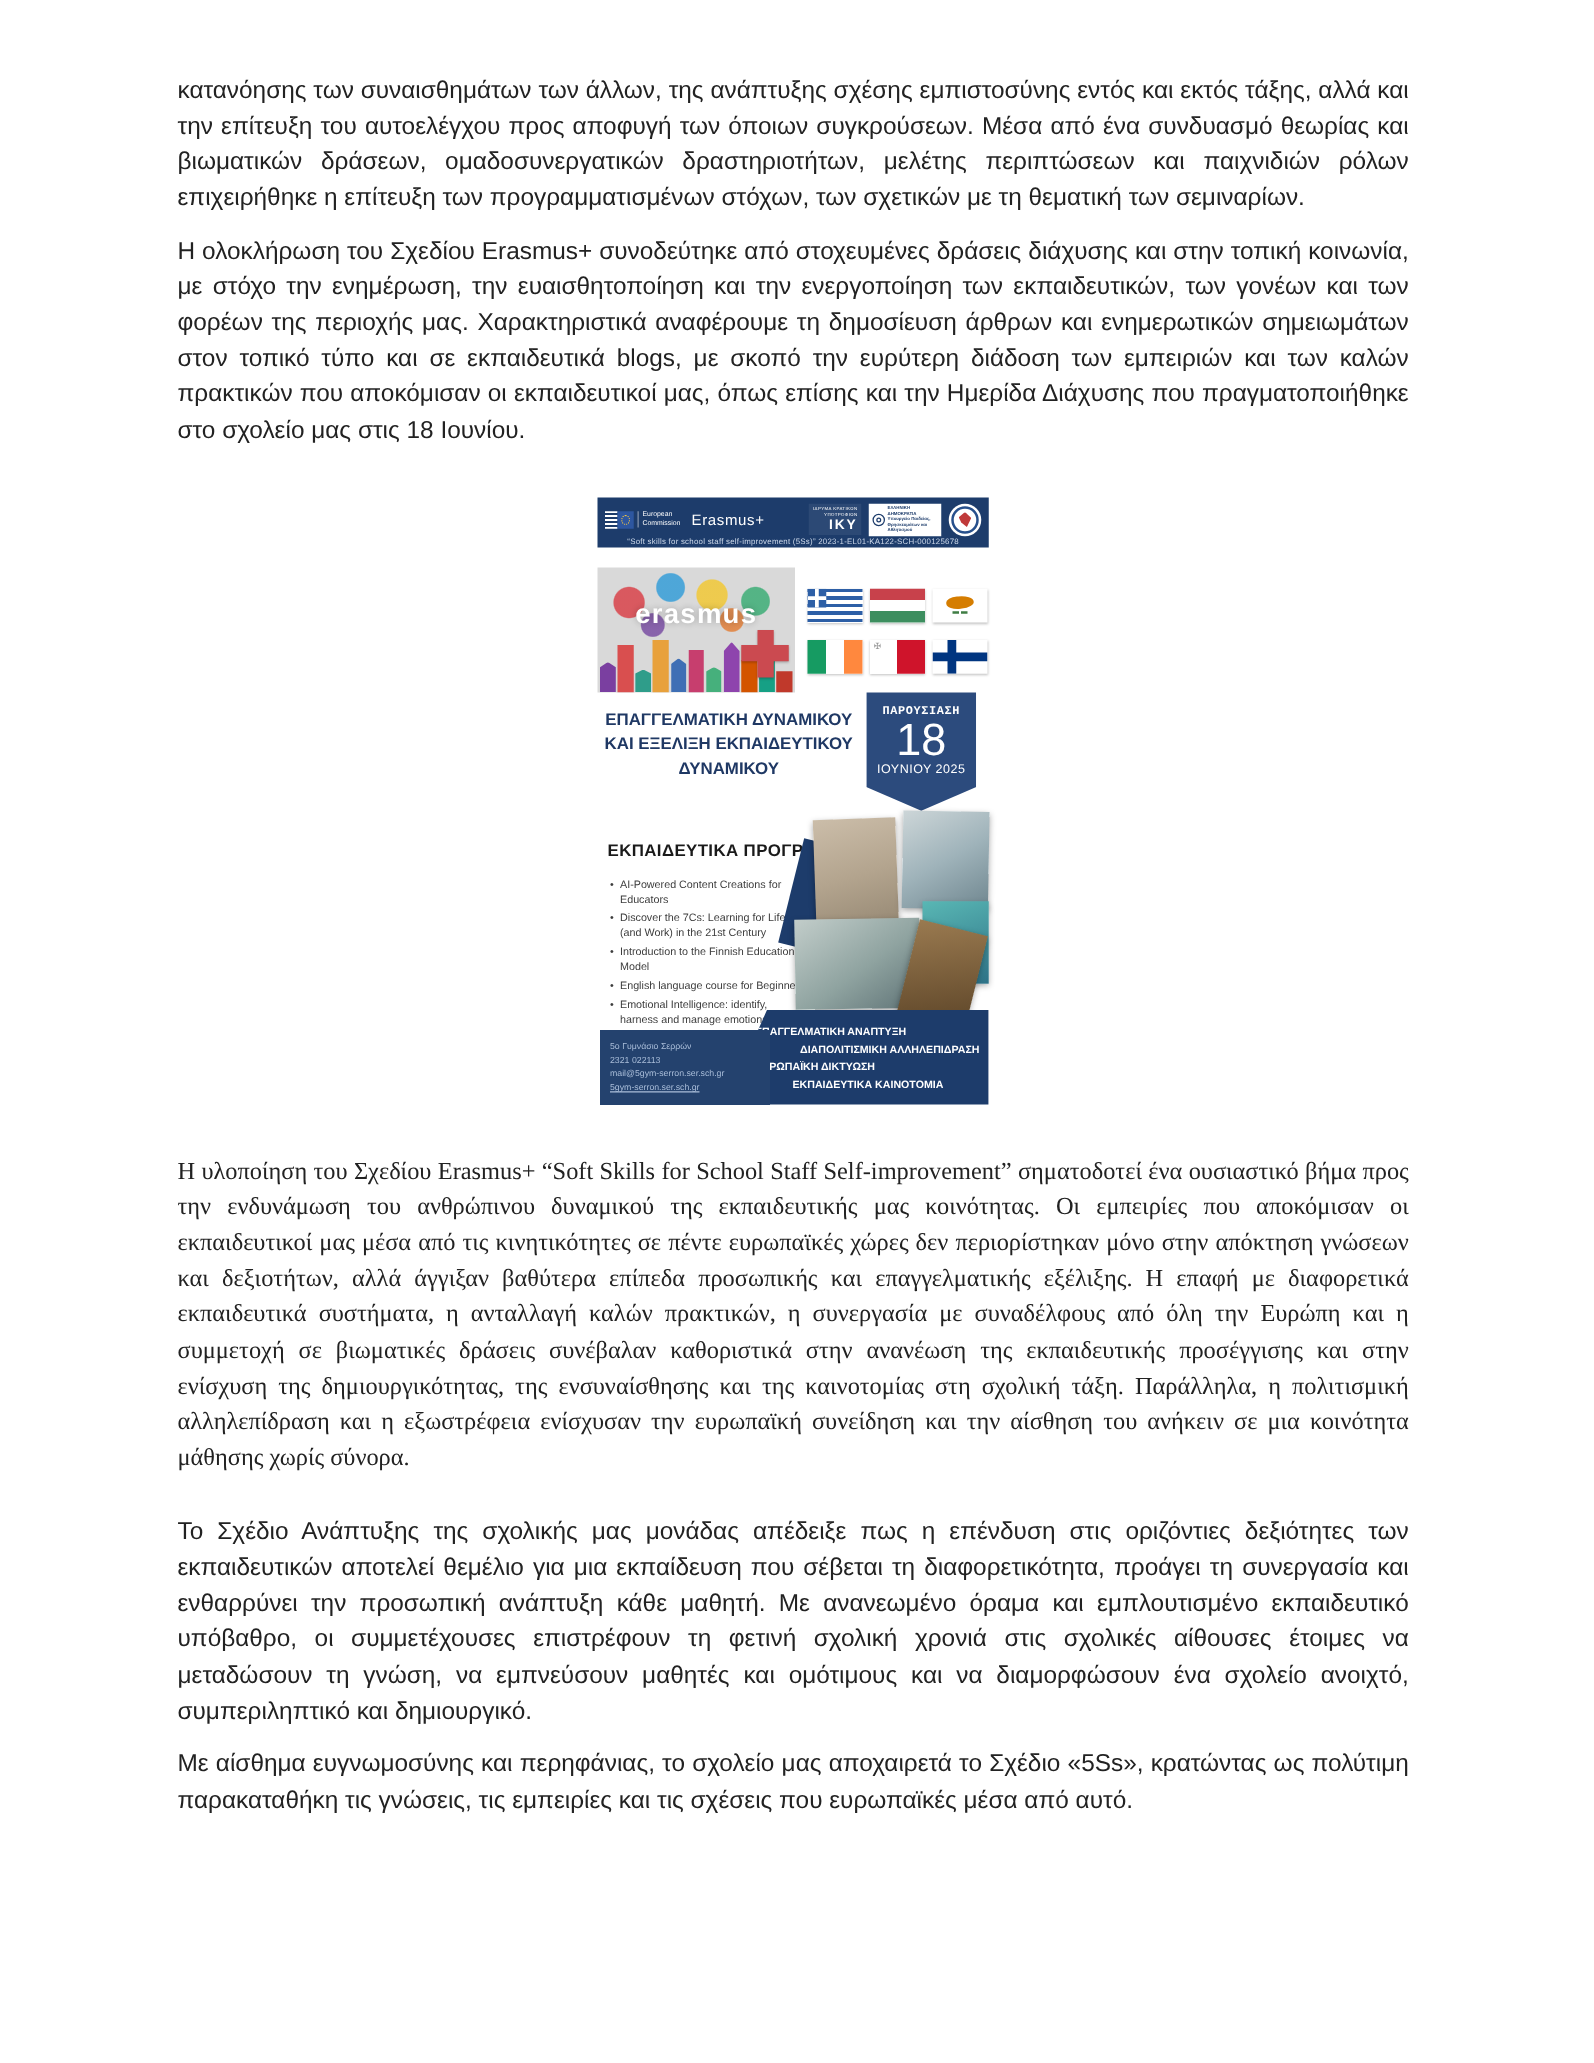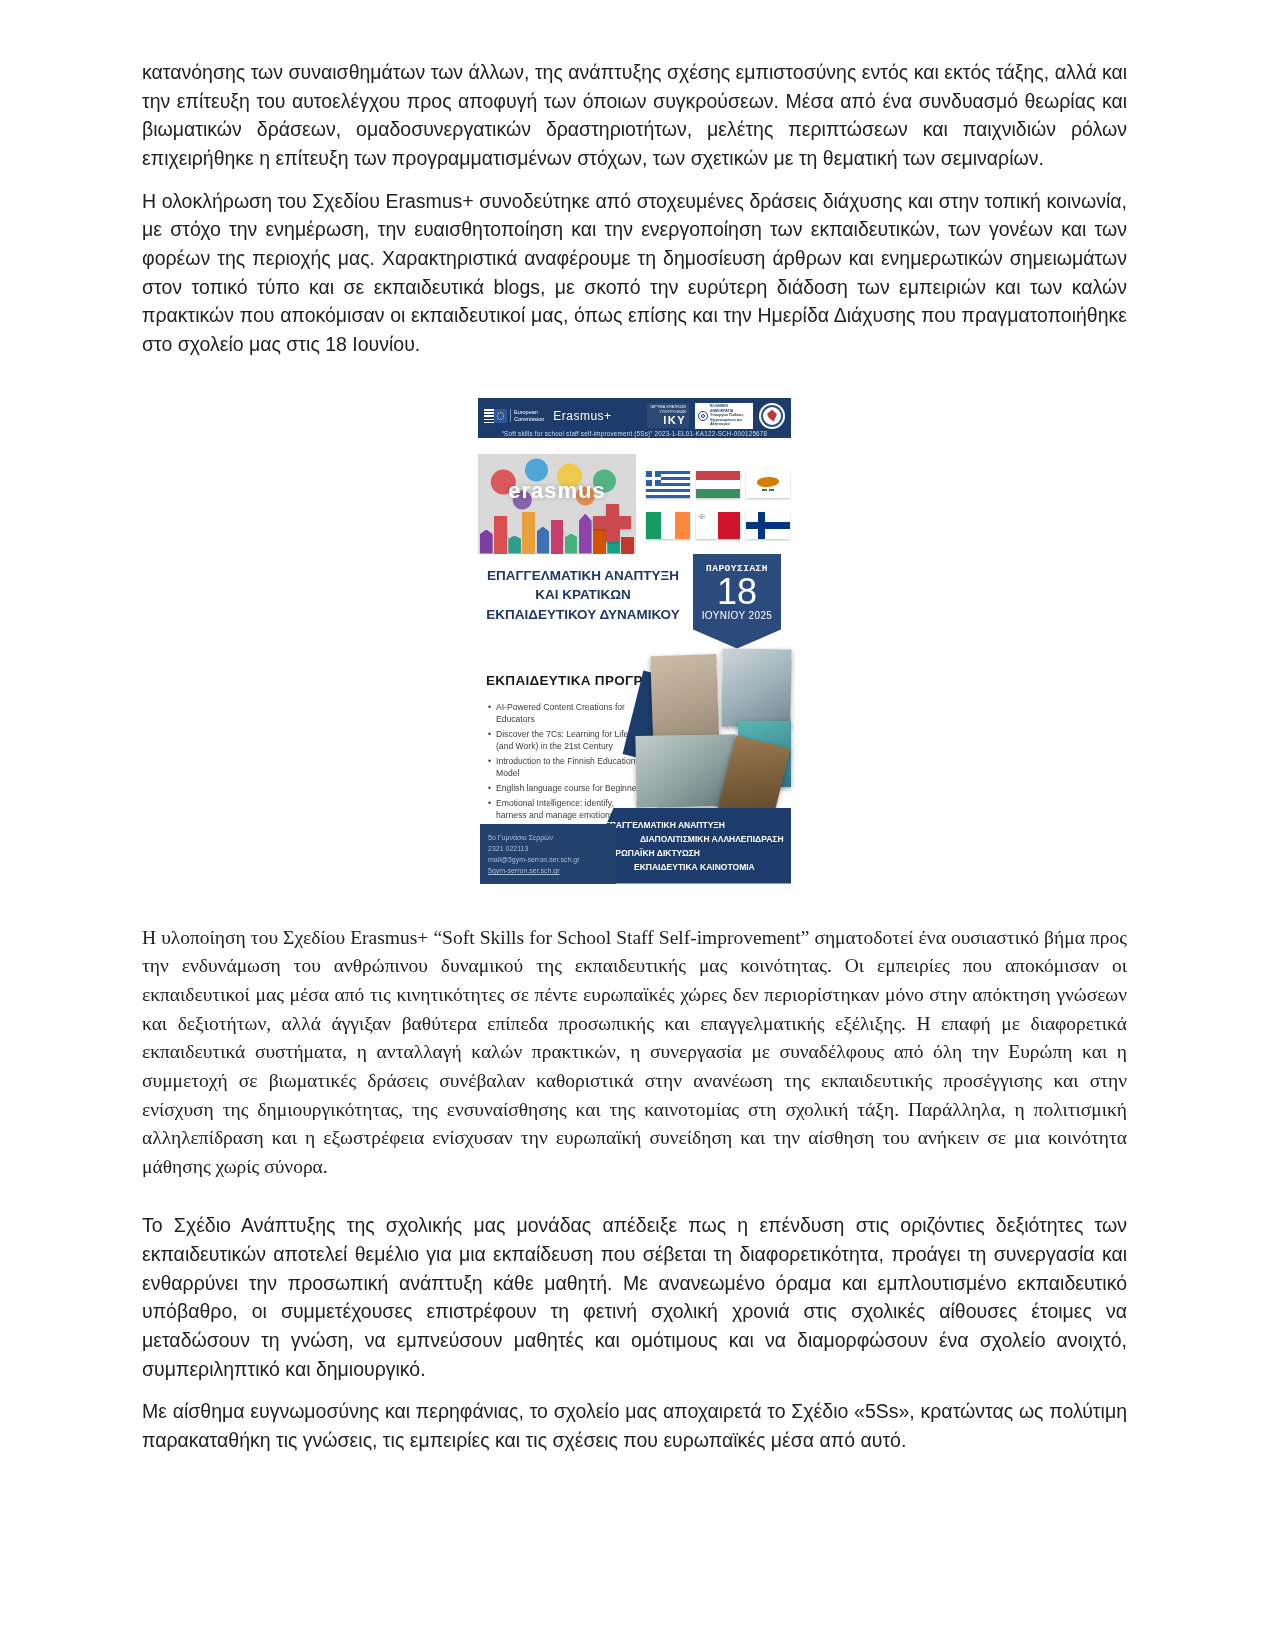--- a/index.html
+++ b/index.html
@@ -250,21 +250,21 @@
           <div class="flag flag-malta"></div>
           <div class="flag flag-finland"></div>
         </div>
 
       <div class="pennant">
         <div class="pennant-label">ΠΑΡΟΥΣΙΑΣΗ</div>
         <div class="pennant-day">18</div>
         <div class="pennant-date">ΙΟΥΝΙΟΥ 2025</div>
       </div>
 
-      <div class="poster-title">ΕΠΑΓΓΕΛΜΑΤΙΚΗ ΑΝΑΠΤΥΞΗ ΚΑΙ ΚΡΑΤΙΚΩΝ  ΕΚΠΑΙΔΕΥΤΙΚΟΥ ΔΥΝΑΜΙΚΟΥ</div>
+      <div class="poster-title">ΕΠΑΓΓΕΛΜΑΤΙΚΗ ΔΥΝΑΜΙΚΟΥ ΚΑΙ ΕΞΕΛΙΞΗ  ΕΚΠΑΙΔΕΥΤΙΚΟΥ ΔΥΝΑΜΙΚΟΥ</div>
 
       <div class="programs-heading">ΕΚΠΑΙΔΕΥΤΙΚΑ ΠΡΟΓΡΑΜΜΑΤΑ</div>
 
       <ul class="programs">
 
       <li class="program-item">AI-Powered Content Creations for Educators</li>
           <li class="program-item">Discover the 7Cs: Learning for Life (and Work) in the 21st Century</li>
           <li class="program-item">Introduction to the Finnish Education Model</li>
           <li class="program-item">English language course for Beginners</li>
           <li class="program-item">Emotional Intelligence: identify, harness and manage emotions</li>

